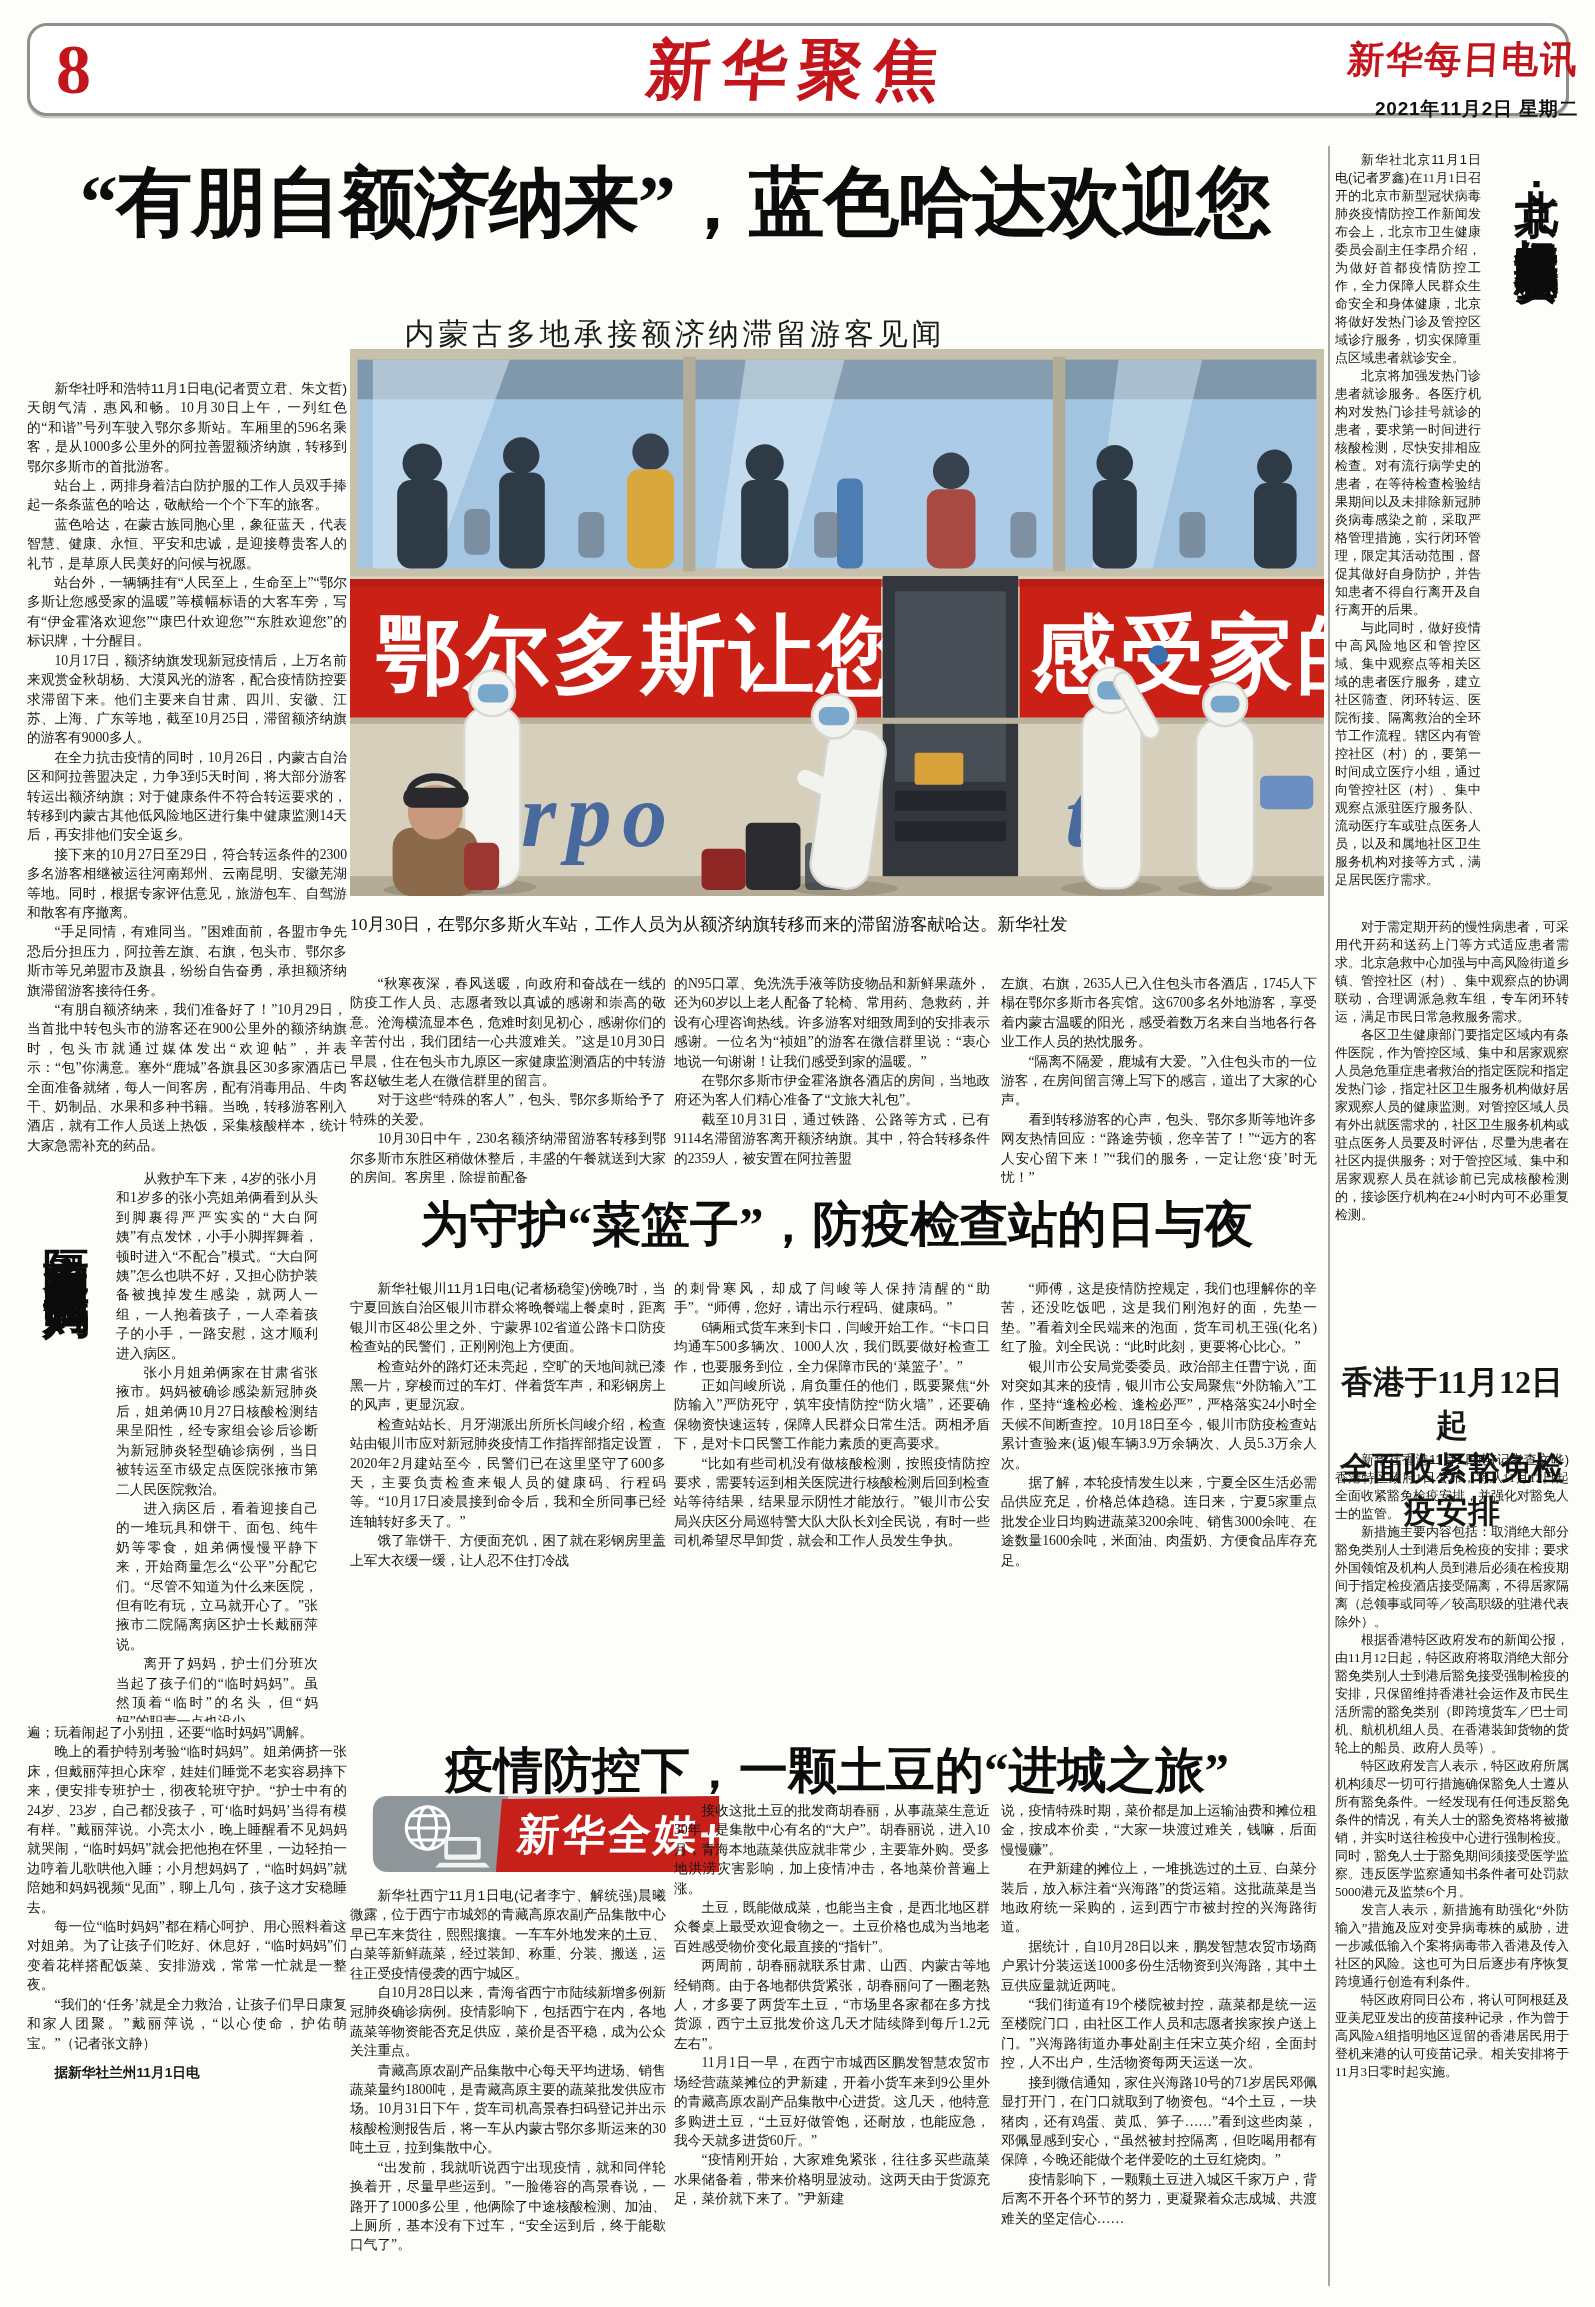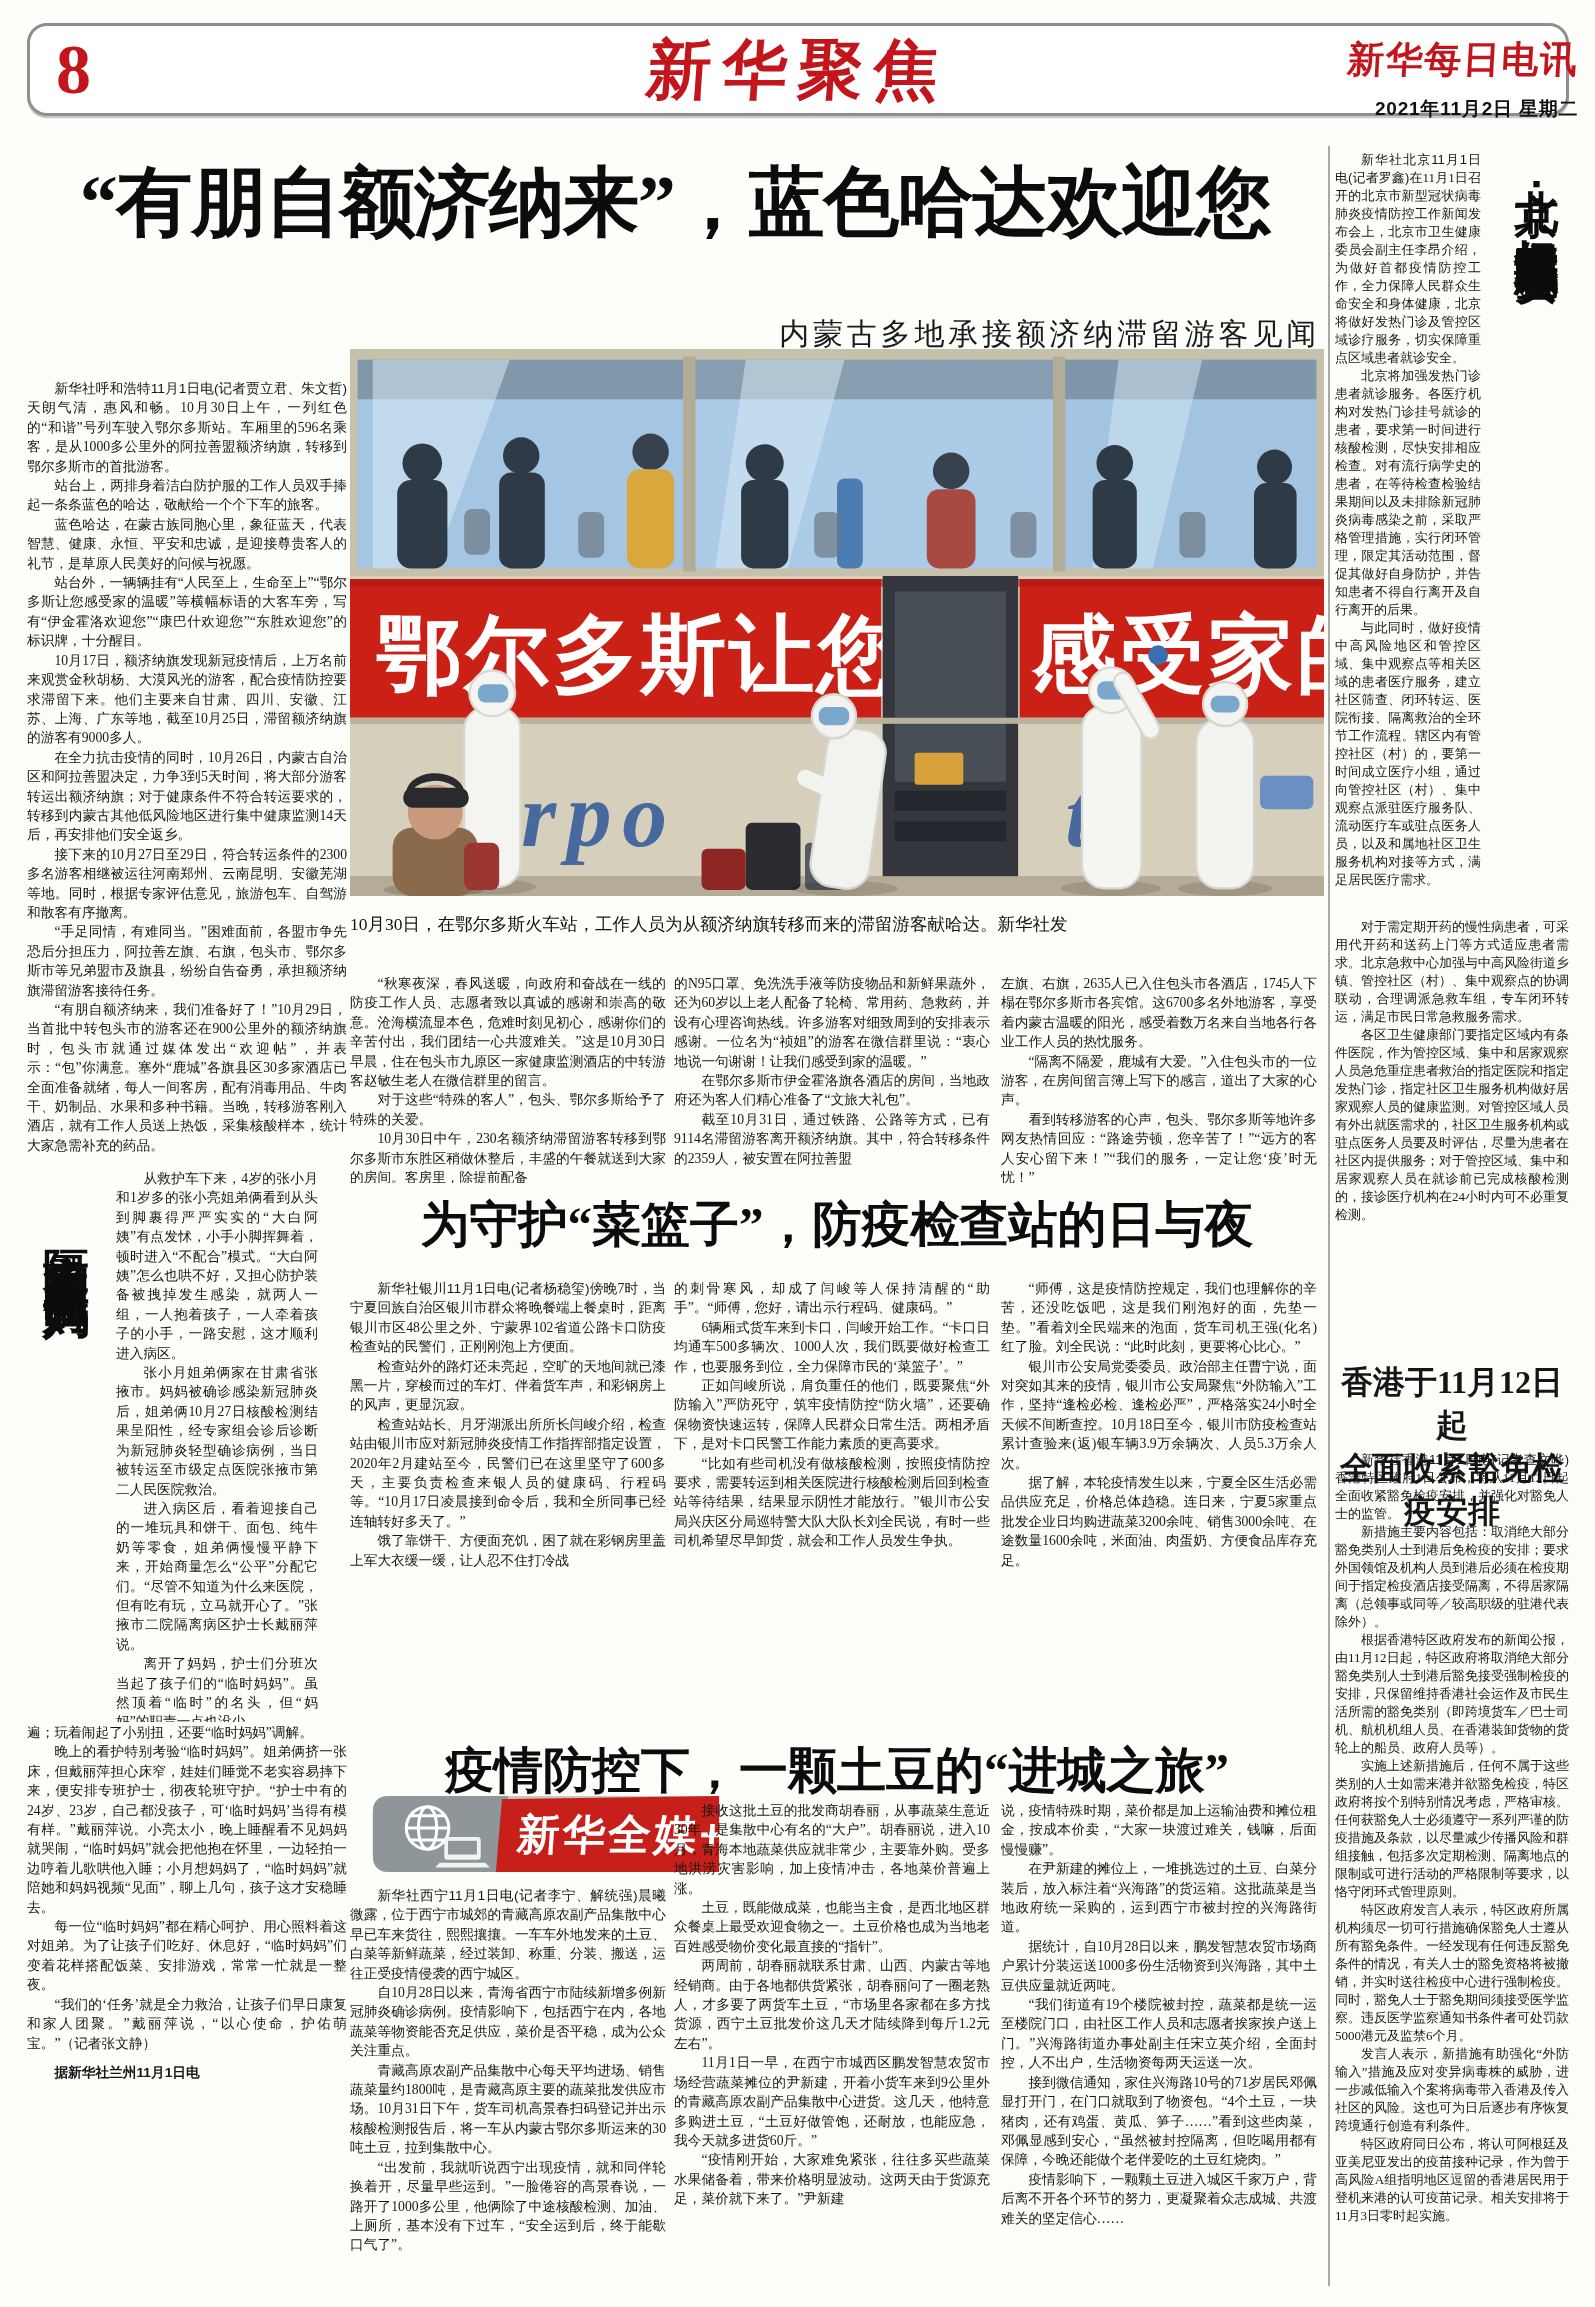--- a/index.html
+++ b/index.html
@@ -13,21 +13,21 @@
   .page-num{left:26px;top:1.5px;font-size:70px;font-weight:700;color:#c3161c;line-height:84px}
   .section-title{left:0;right:0;top:7.6px;text-align:center;font-size:65px;font-weight:700;
                  color:#c3161c;letter-spacing:10.7px;transform:skewX(-4deg);line-height:73px}
   .masthead{left:1294px;top:9px;width:265px;text-align:right;padding-right:10.7px}
   .mast-name{font-size:37px;font-weight:700;color:#c3161c;letter-spacing:1.5px;transform:skewX(-3deg)}
   .mast-date{font-size:19px;color:#111;font-family:"Liberation Sans","DejaVu Sans",sans-serif;
              font-weight:700;margin-top:11px;letter-spacing:0.8px}
   
   .main-headline{left:30px;top:157px;width:1290px;text-align:center;font-size:76px;font-weight:700;
                  letter-spacing:-1.5px;line-height:91px;color:#0c0c0c;white-space:nowrap}
-  .main-subhead{left:30px;top:314px;width:1290px;text-align:right;font-size:30px;font-weight:400;
+  .main-subhead{left:30px;top:314px;width:1290px;text-align:center;font-size:30px;font-weight:400;
                 letter-spacing:3.8px;color:#1a1a1a}
   .mid-headline{text-align:center;font-weight:700;color:#0c0c0c;white-space:nowrap}
   
   .col{text-align:justify;overflow:hidden;font-size:13.7px;line-height:19.4px}
   .col p{text-indent:2em;text-align:justify}
   .col p.noind{text-indent:0}
   .rail{font-size:13px;line-height:18px}
   .dl{font-family:"Liberation Sans","DejaVu Sans",sans-serif;font-weight:400}
   .vtitle{writing-mode:vertical-rl;text-orientation:upright;font-weight:700;color:#0c0c0c;
           letter-spacing:4.6px;text-align:justify}
@@ -326,19 +326,18 @@
 
 <div class="abs" style="left:1335px;top:1361px;width:234px;text-align:center;font-weight:700;font-size:32px;line-height:43px">
   <div>香港于11月12日起</div>
   <div>全面收紧豁免检疫安排</div>
 </div>
 <div class="abs col rail" style="left:1335px;top:1451px;width:234px;height:831px">
   <p><span class="dl">新华社香港11月1日电(记者查文晔)</span><span>香港特区政府1日公布，将从11月12日起全面收紧豁免检疫安排，并强化对豁免人士的监管。</span></p>
   <div>
       <p>新措施主要内容包括：取消绝大部分豁免类别人士到港后免检疫的安排；要求外国领馆及机构人员到港后必须在检疫期间于指定检疫酒店接受隔离，不得居家隔离（总领事或同等／较高职级的驻港代表除外）。</p>
       <p>根据香港特区政府发布的新闻公报，由11月12日起，特区政府将取消绝大部分豁免类别人士到港后豁免接受强制检疫的安排，只保留维持香港社会运作及市民生活所需的豁免类别（即跨境货车／巴士司机、航机机组人员、在香港装卸货物的货轮上的船员、政府人员等）。</p>
-      <p>实施上述新措施后，任何不属于这些类别的人士如需来港并欲豁免检疫，特区政府将按个别特别情况考虑，严格审核。任何获豁免人士必须遵守一系列严谨的防疫措施及条款，以尽量减少传播风险和群组接触，包括多次定期检测、隔离地点的限制或可进行活动的严格限制等要求，以恪守闭环式管理原则。</p>
       <p>特区政府发言人表示，特区政府所属机构须尽一切可行措施确保豁免人士遵从所有豁免条件。一经发现有任何违反豁免条件的情况，有关人士的豁免资格将被撤销，并实时送往检疫中心进行强制检疫。同时，豁免人士于豁免期间须接受医学监察。违反医学监察通知书条件者可处罚款5000港元及监禁6个月。</p>
       <p>发言人表示，新措施有助强化“外防输入”措施及应对变异病毒株的威胁，进一步减低输入个案将病毒带入香港及传入社区的风险。这也可为日后逐步有序恢复跨境通行创造有利条件。</p>
       <p>特区政府同日公布，将认可阿根廷及亚美尼亚发出的疫苗接种记录，作为曾于高风险A组指明地区逗留的香港居民用于登机来港的认可疫苗记录。相关安排将于11月3日零时起实施。</p>
     </div>
 </div>
 
 
 </body></html>

